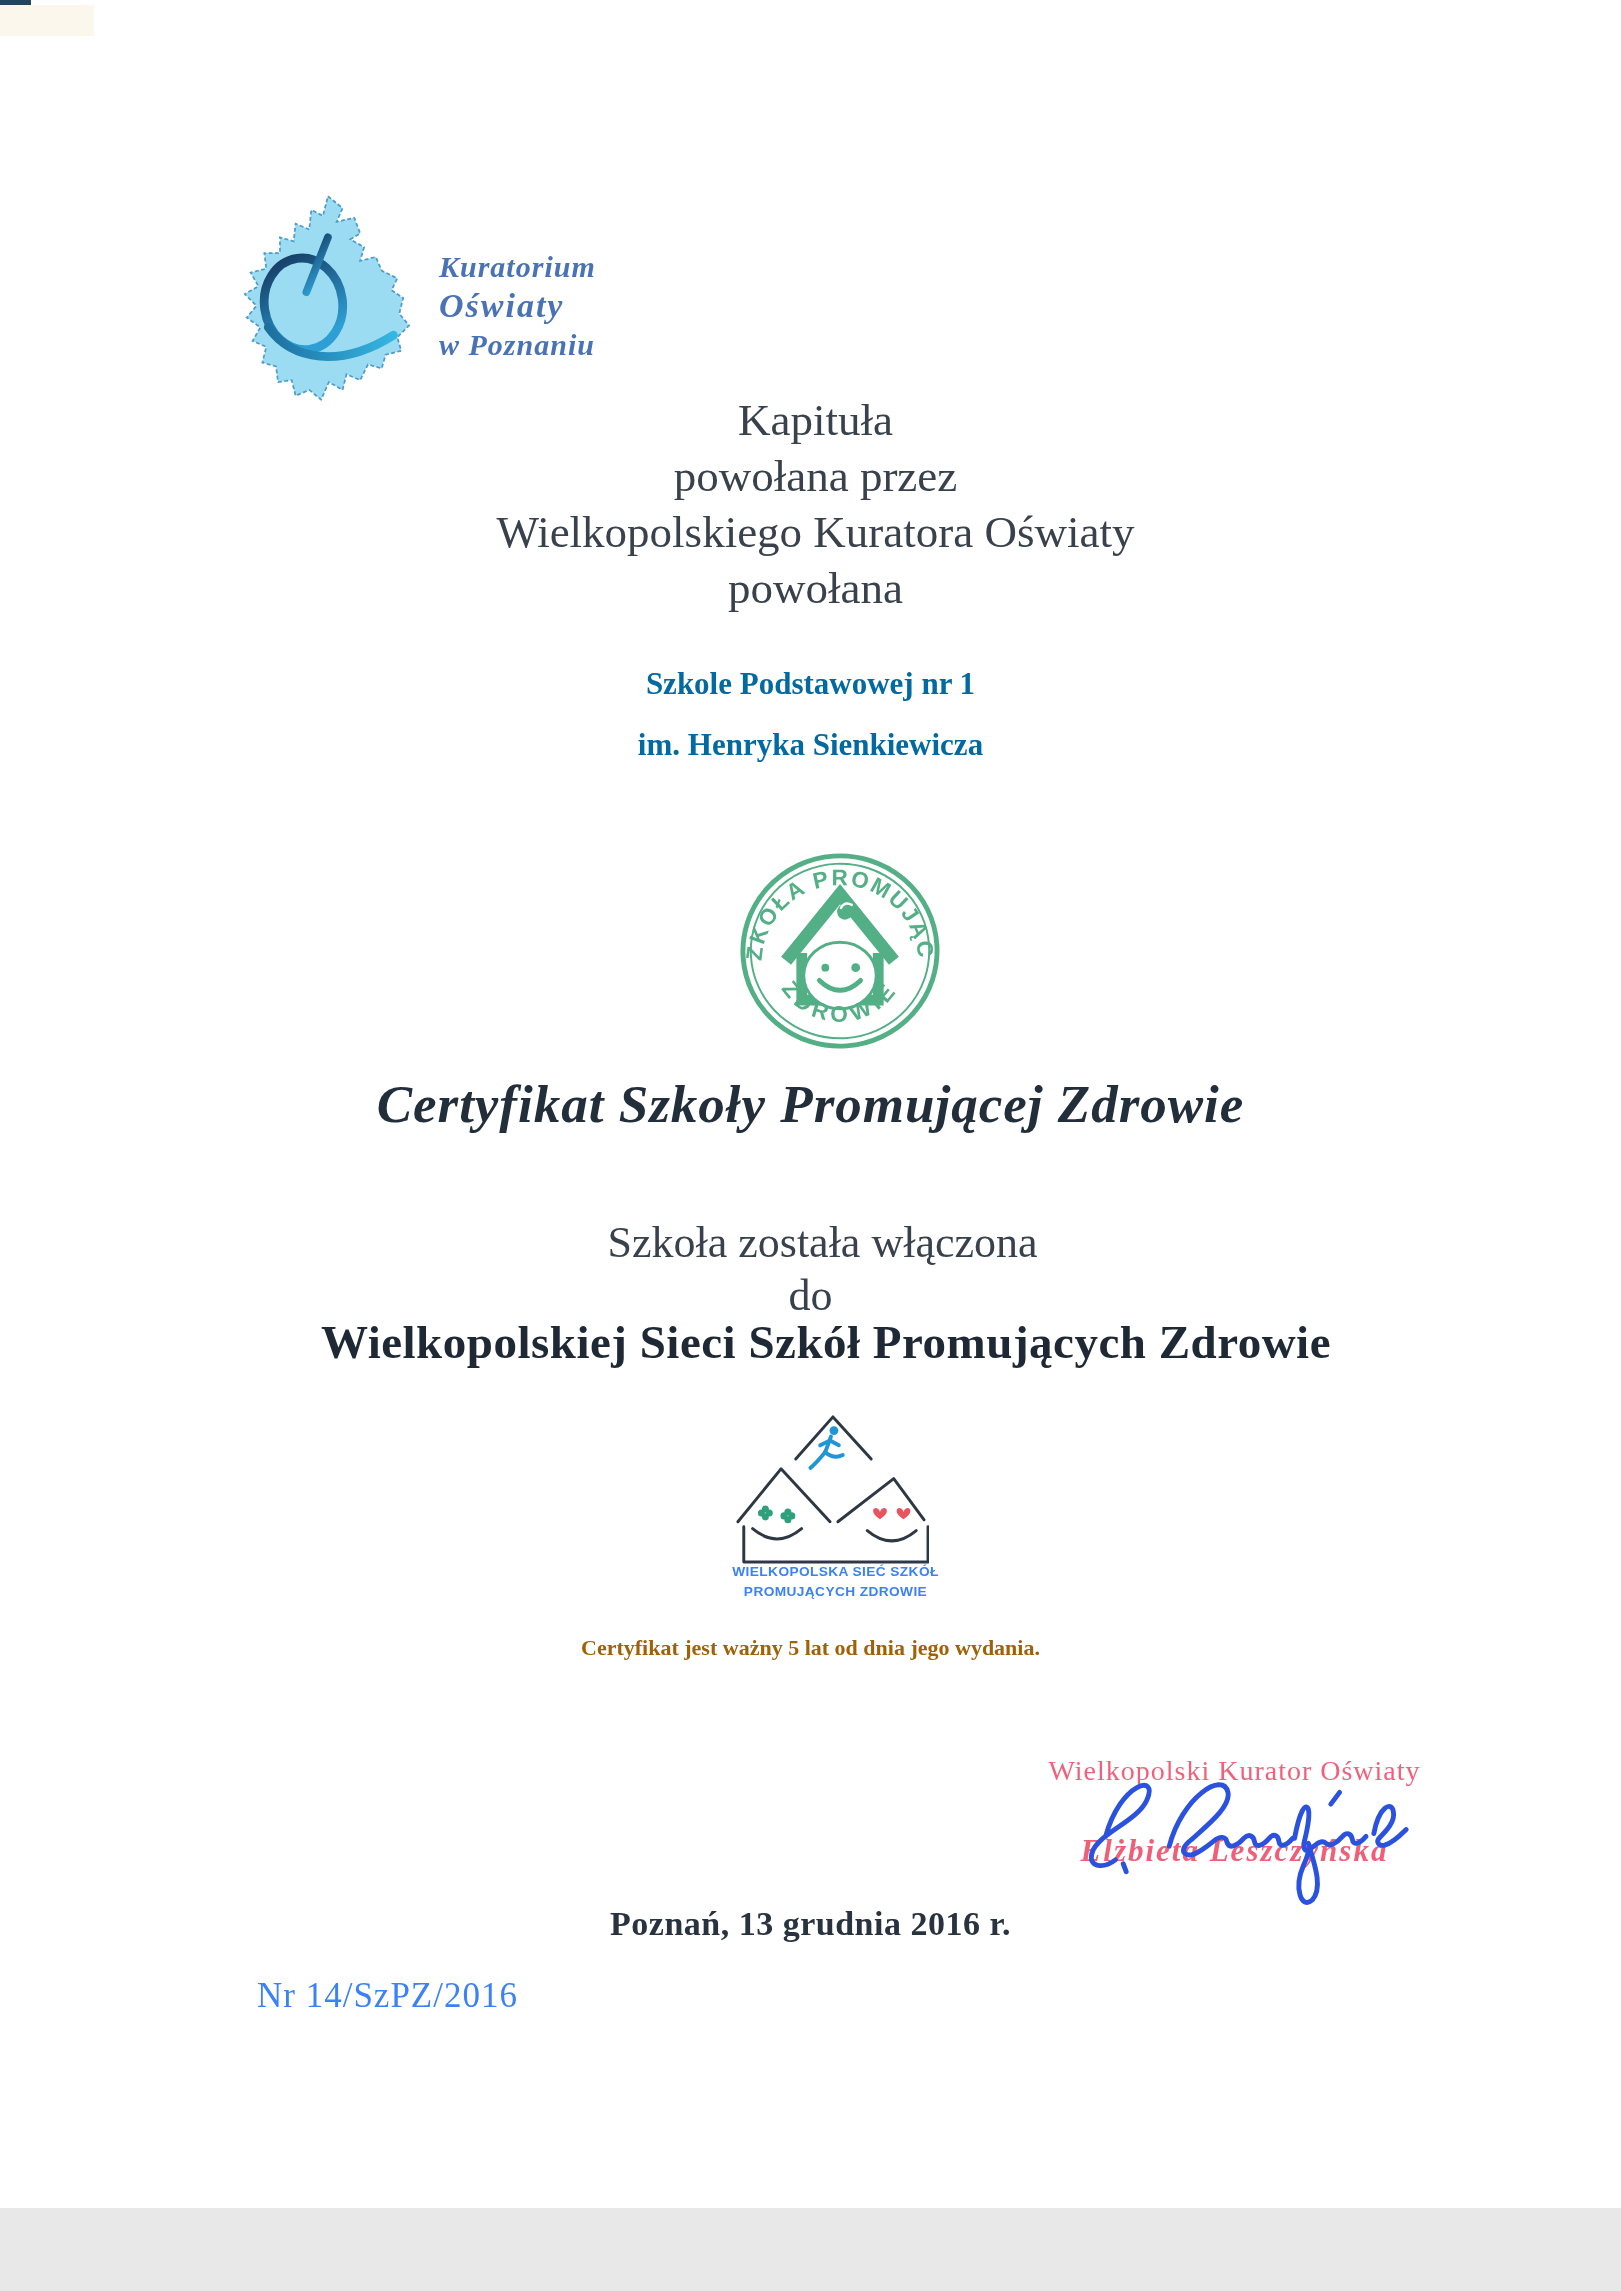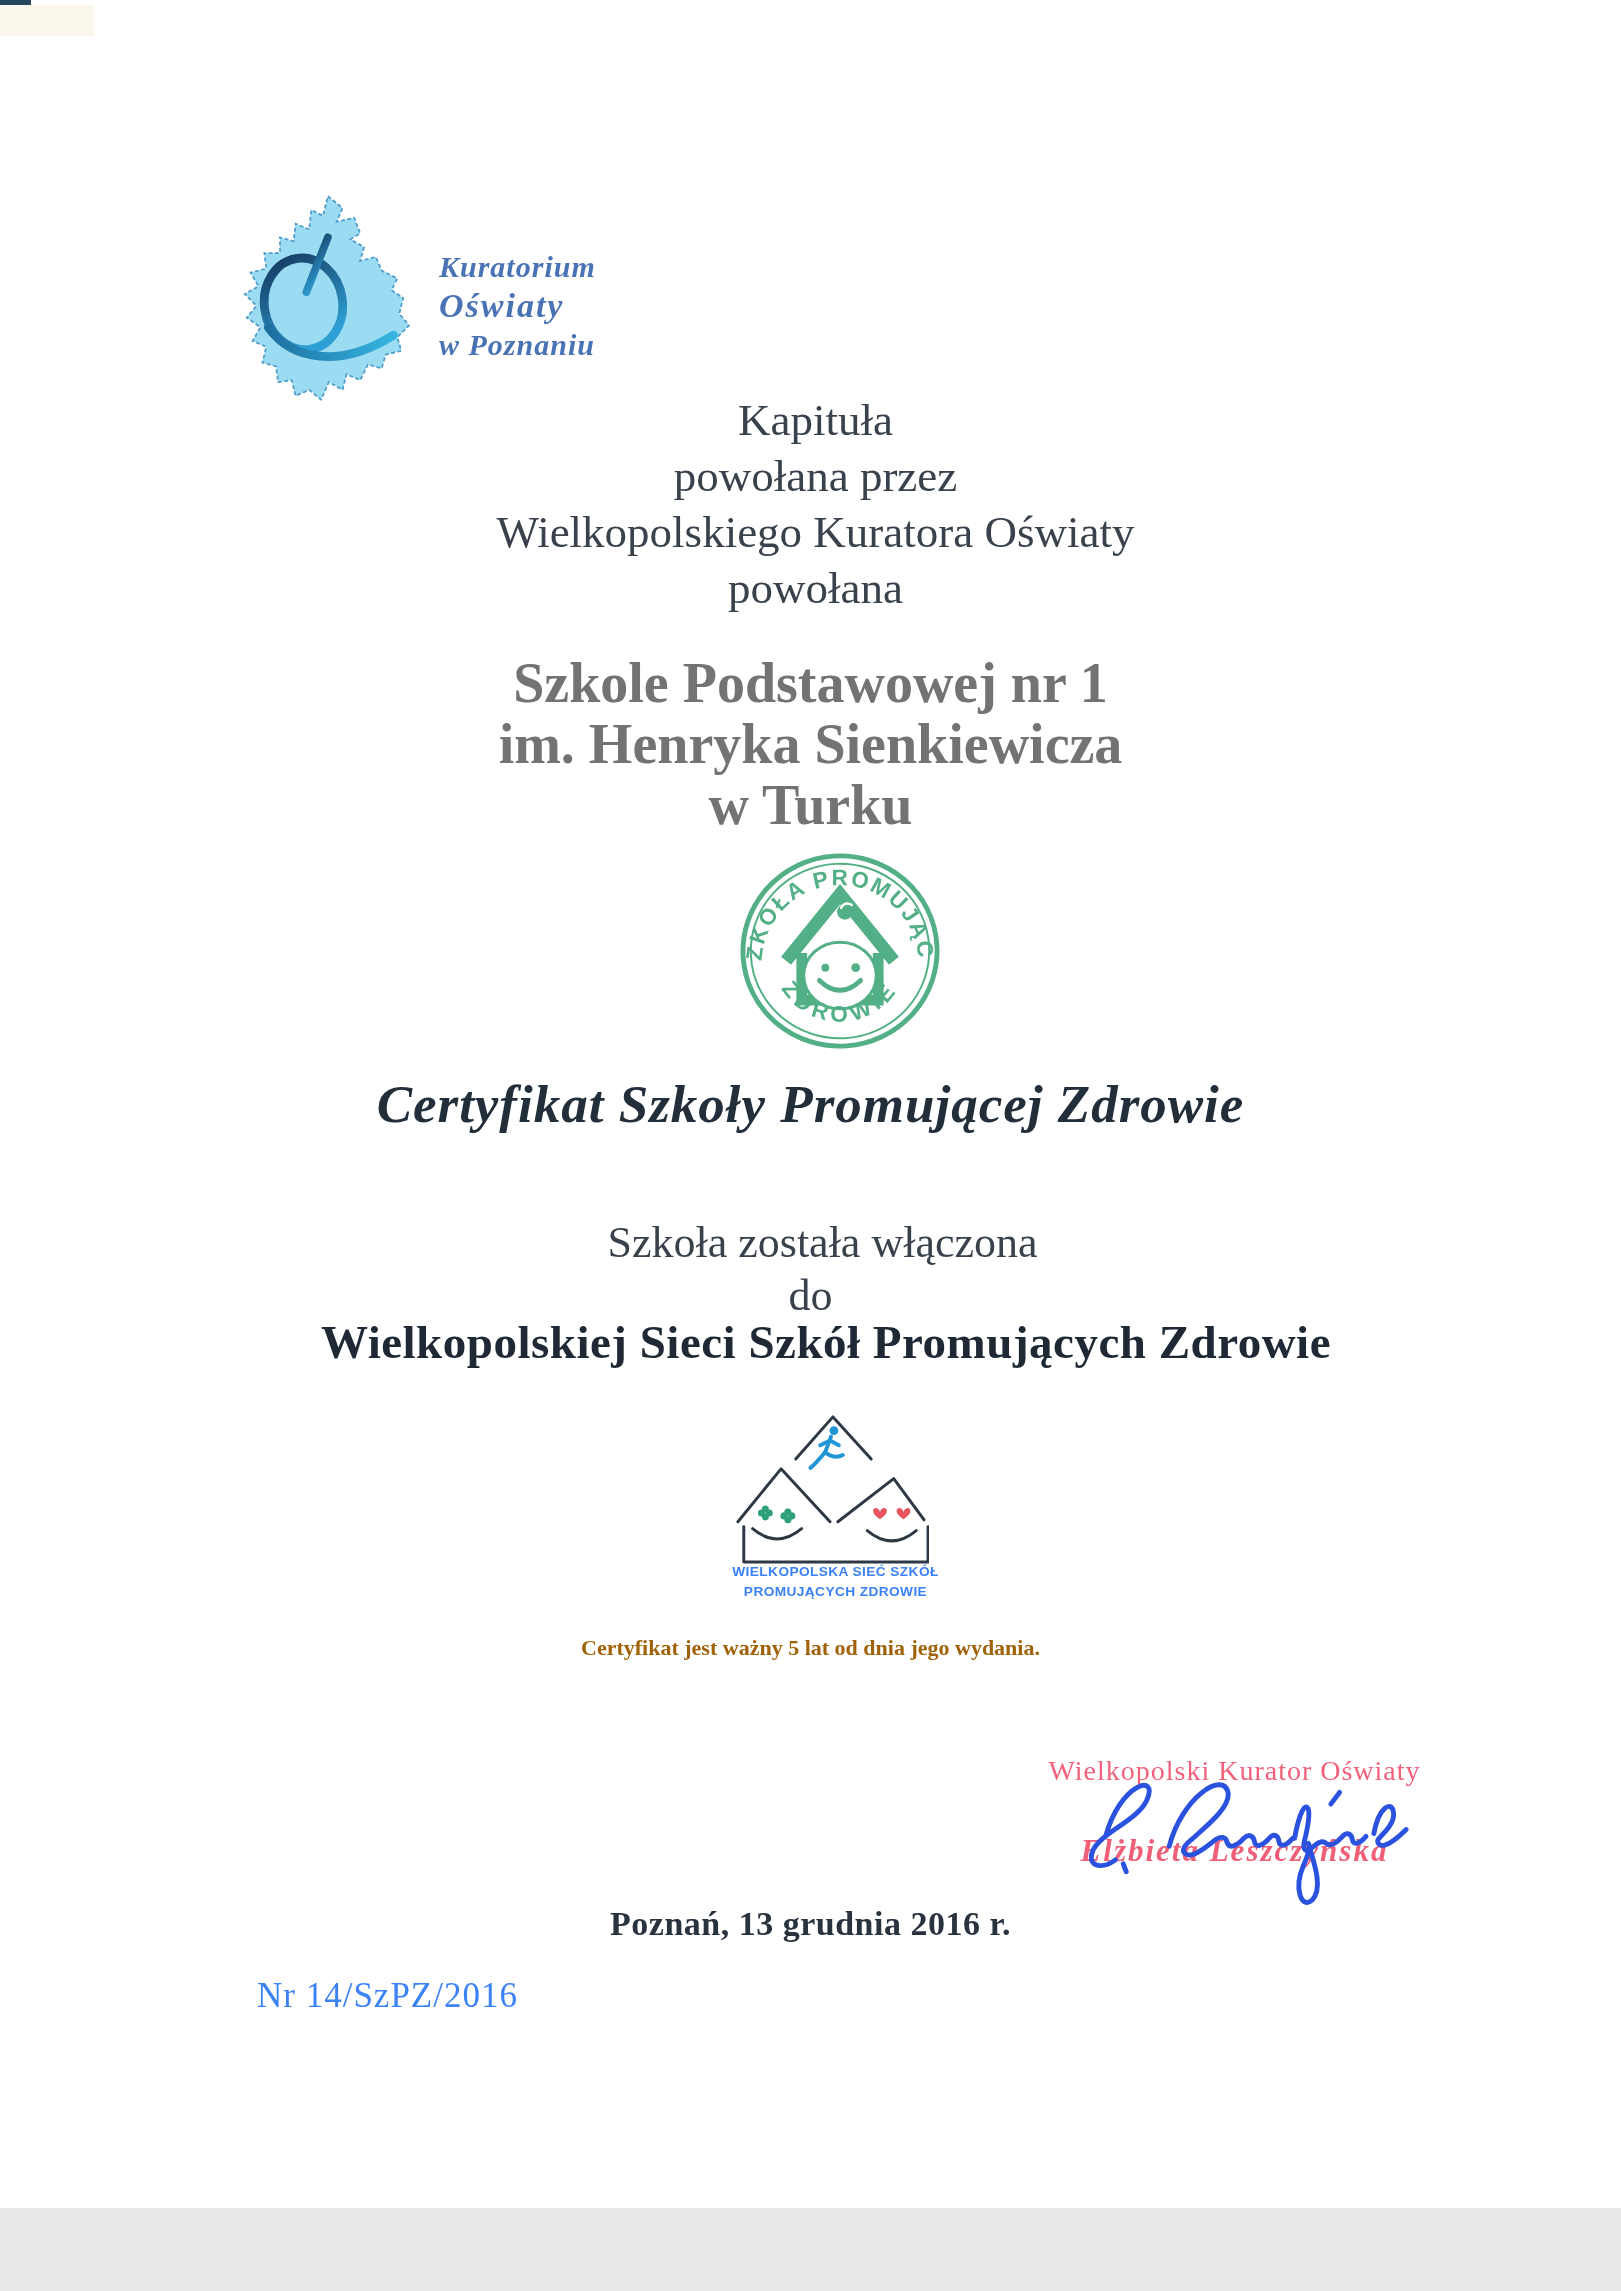--- a/index.html
+++ b/index.html
@@ -10,21 +10,21 @@
 
   .corner-bar{left:0;top:0;width:31px;height:5.9px;background:#24465c;}
   .corner-tint{left:0;top:4.9px;width:94px;height:31px;background:#fbf7ec;}
 
   .issuer-text{left:439px;top:247px;color:#4a73b5;font-style:italic;font-weight:bold;line-height:39px;}
   .issuer-line1{font-size:30px;letter-spacing:1px;}
   .issuer-line2{font-size:34px;letter-spacing:2px;}
   .issuer-line3{font-size:30px;letter-spacing:1px;}
 
   .intro{top:392px;font-size:45px;line-height:56px;color:#39424c;padding-left:10px;}
-  .recipient{top:653px;font-size:56px;line-height:61px;font-weight:bold;color:#737373;}
+  .recipient{top:653px;font-size:31px;line-height:61px;font-weight:bold;color:#0369a1;}
   .cert-title{top:1074px;font-size:53px;font-weight:bold;font-style:italic;color:#232e3b;letter-spacing:1px;}
   .inclusion-1{top:1217px;font-size:44px;color:#39424c;margin-left:24px;}
   .inclusion-2{top:1270px;font-size:44px;color:#39424c;}
   .inclusion-3{top:1315px;font-size:47px;font-weight:bold;color:#1e2935;letter-spacing:0.5px;padding-left:31px;}
   .validity{top:1635px;font-size:22px;color:#a16207;font-weight:bold;}
 
   .netlogo-caption{left:664px;top:1562px;width:343px;text-align:center;
       font-family:"Liberation Sans","DejaVu Sans",sans-serif;font-weight:bold;
       font-size:13.7px;line-height:19.6px;color:#3b82f6;letter-spacing:0.4px;}
 
@@ -83,21 +83,20 @@
   <div class="abs center intro">
     <div>Kapituła</div>
     <div>powołana przez</div>
     <div>Wielkopolskiego Kuratora Oświaty</div>
     <div>powołana</div>
   </div>
 
   <div class="abs center recipient">
     <div>Szkole Podstawowej nr 1</div>
     <div>im. Henryka Sienkiewicza</div>
-    <div>w Turku</div>
   </div>
 
   <svg class="abs stamp-svg" width="206" height="201" viewBox="0 0 210 205" opacity="0.93">
     <defs>
       <path id="arcTop" d="M 25,115 A 80,80 0 1 1 185,115" fill="none"></path>
       <path id="arcBot" d="M 40,130 A 70,70 0 0 0 170,130" fill="none"></path>
     </defs>
     <g stroke="#46a97c" fill="none">
       <ellipse cx="105" cy="102" rx="99" ry="97" stroke-width="5" transform="rotate(-4 105 102)"></ellipse>
       <ellipse cx="105" cy="102" rx="91" ry="89" stroke-width="2" transform="rotate(-3 105 102)"></ellipse>

